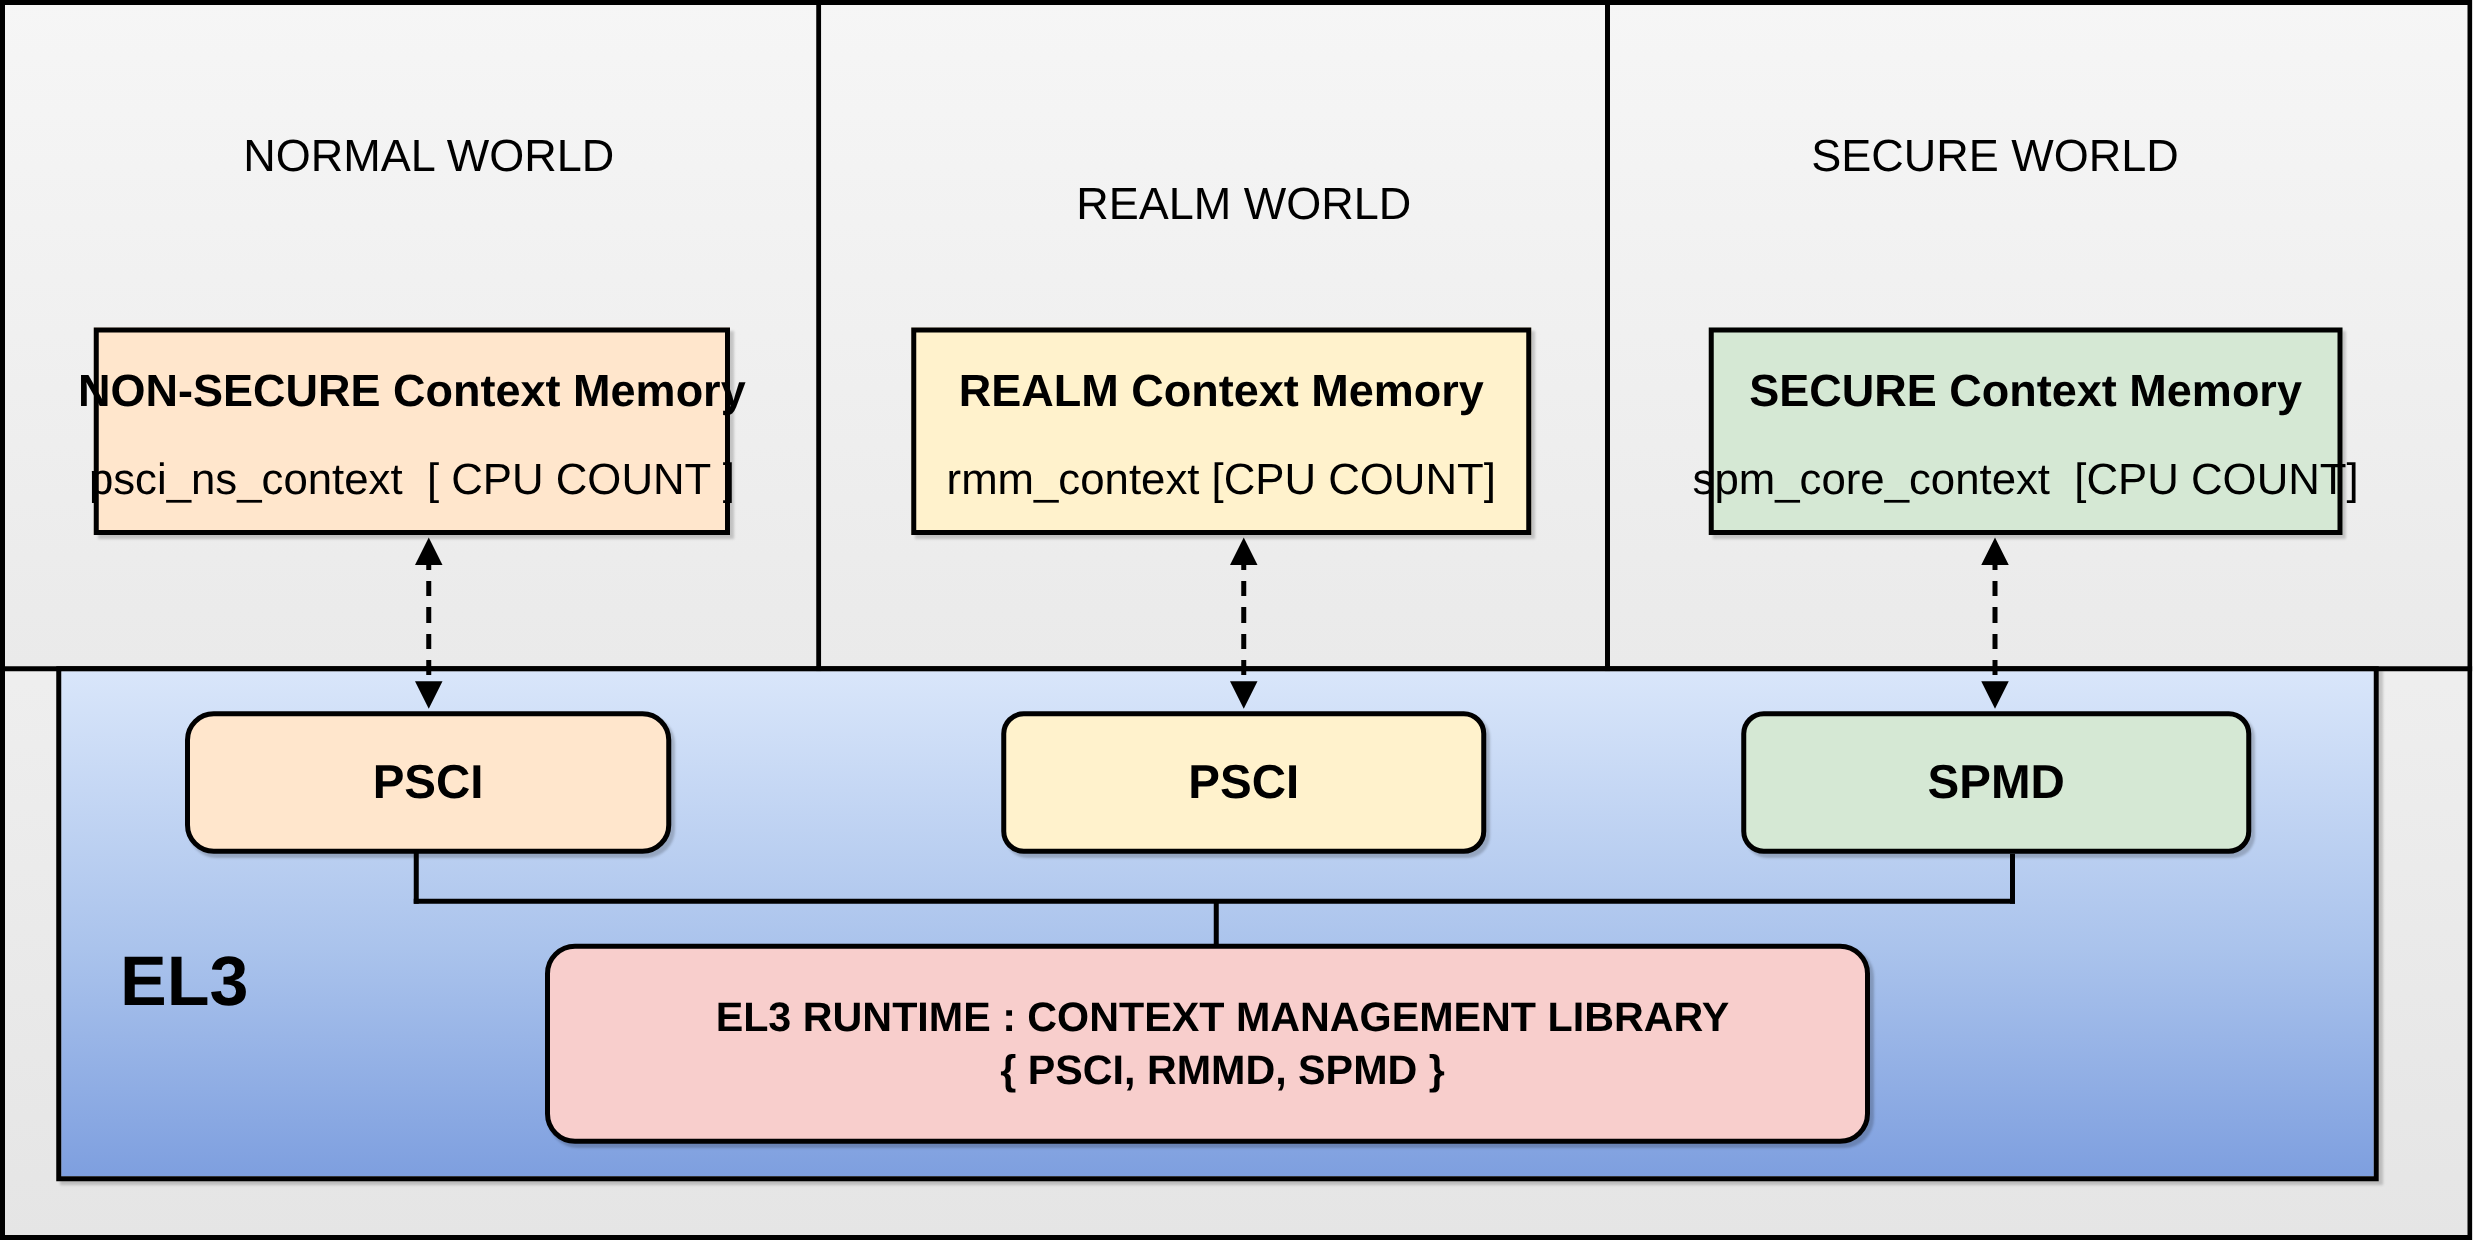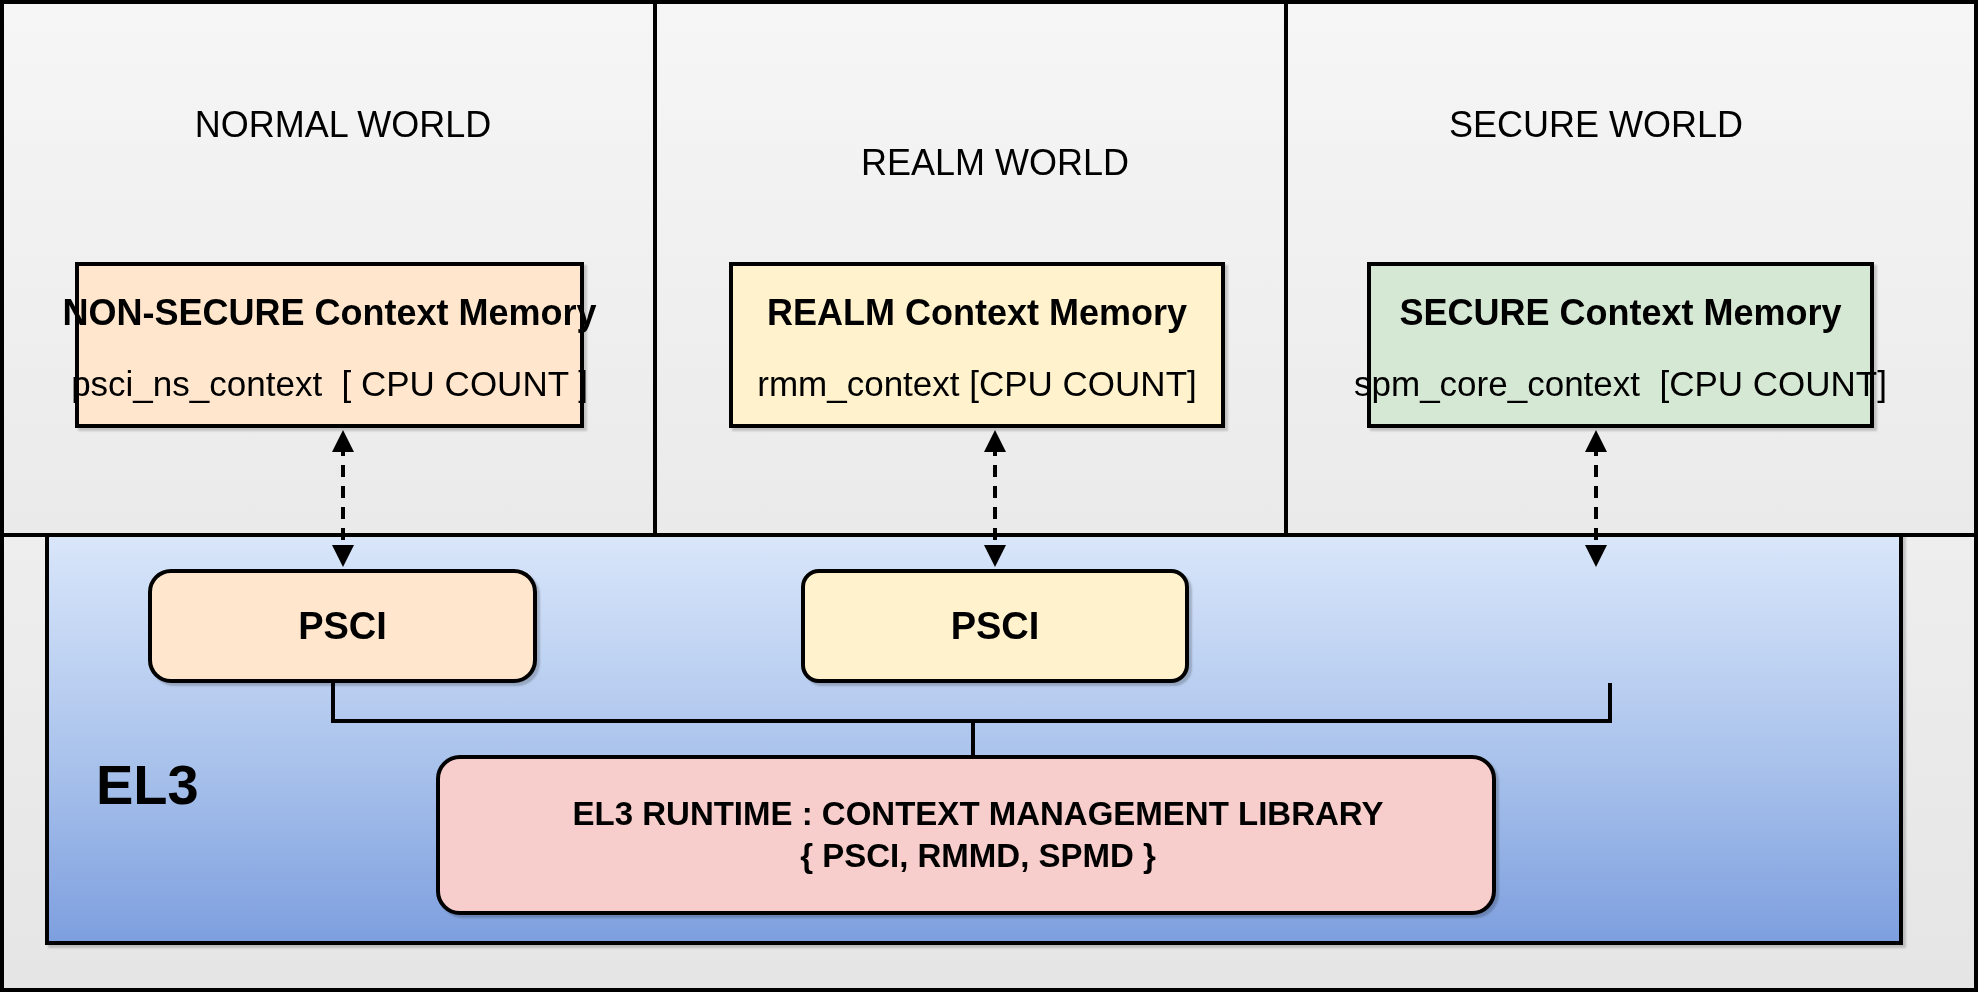--- a/index.html
+++ b/index.html
@@ -162,20 +162,21 @@
     <div class="head-down"></div>
   </div>
   <div class="varrow va-3">
     <div class="head-up"></div>
     <div class="dash"></div>
     <div class="head-down"></div>
   </div>
 
   <div class="svc-btn svc-psci">PSCI</div>
   <div class="svc-btn svc-rmmd">PSCI</div>
+  <div class="svc-btn svc-spmd">SPMD</div>
 
   <div class="conn conn-leg-psci"></div>
   <div class="conn conn-leg-spmd"></div>
   <div class="conn conn-hline"></div>
   <div class="conn conn-stub"></div>
 
   <div class="runtime-box">
     <div class="line">EL3 RUNTIME : CONTEXT MANAGEMENT LIBRARY</div>
     <div class="line">{ PSCI, RMMD, SPMD }</div>
   </div>

